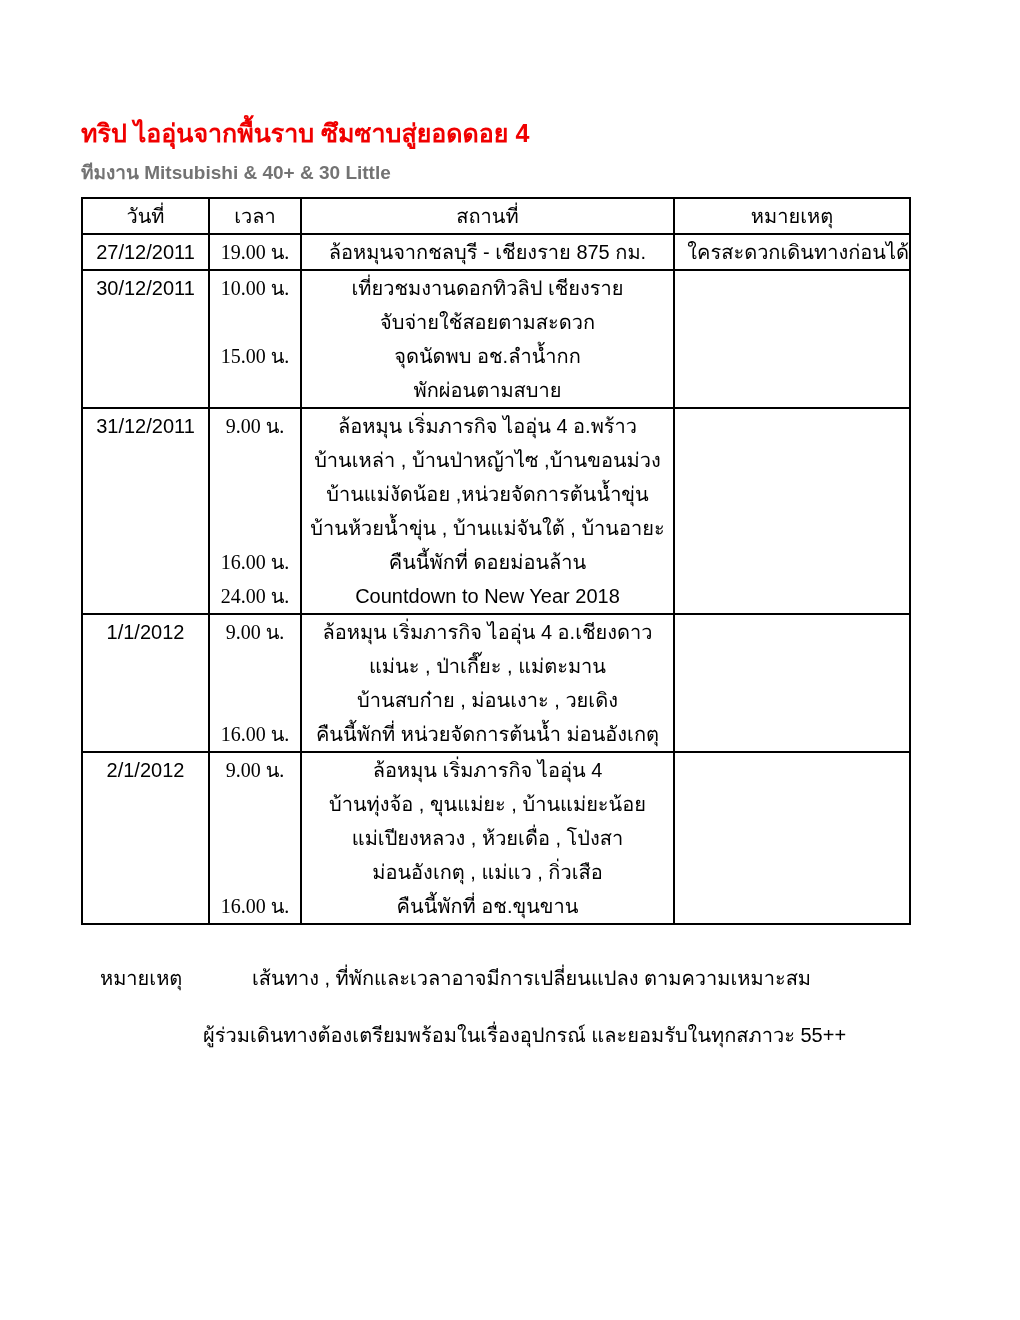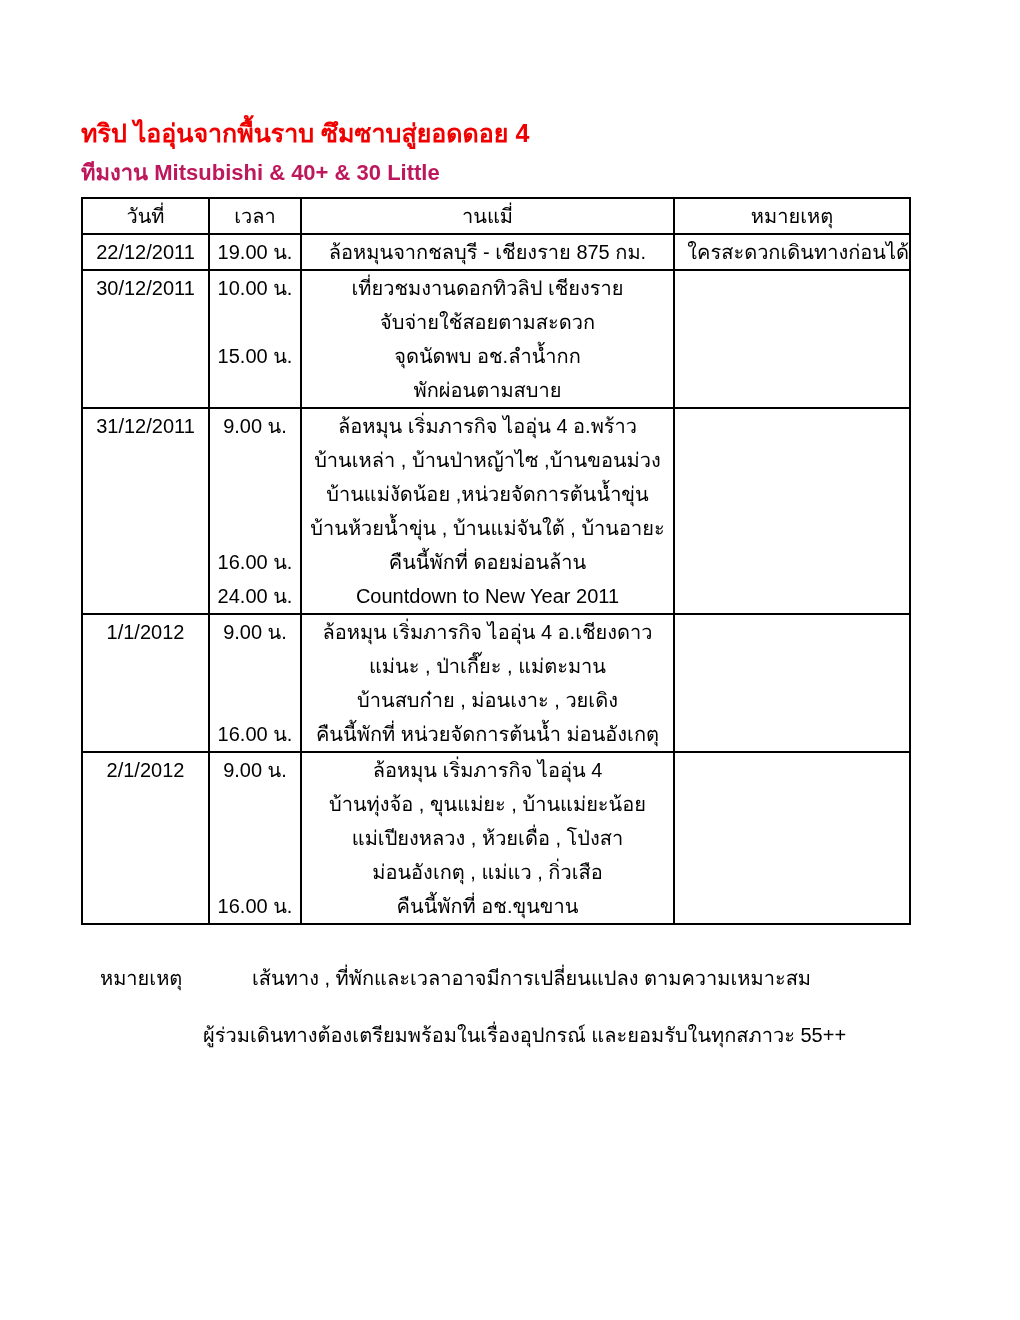--- a/index.html
+++ b/index.html
@@ -13,21 +13,21 @@
   }
   .page { position: absolute; left: 0; top: 0; width: 880px; height: 1320px; background: #ffffff; }
 
   .doc-title {
     position: absolute; left: 81px; top: 116px;
     font-size: 25px; font-weight: bold; color: #f00000;
     white-space: nowrap; line-height: 34px;
   }
   .doc-subtitle {
     position: absolute; left: 81px; top: 157px;
-    font-size: 22px; font-weight: bold; color: #be185d;
+    font-size: 19px; font-weight: bold; color: #737373;
     white-space: nowrap; line-height: 32px;
   }
 
   table.itinerary {
     position: absolute; left: 81px; top: 197px;
     border-collapse: collapse; table-layout: fixed;
     width: 828px;
     font-size: 20px; line-height: 34px;
   }
   table.itinerary col.c-date  { width: 127px; }
@@ -37,21 +37,21 @@
   table.itinerary th, table.itinerary td {
     border: 2px solid #000000;
     padding: 0;
     vertical-align: top;
     font-weight: normal;
   }
   table.itinerary th { height: 34px; text-align: center; }
   td.date-cell { text-align: center; }
   td.note-cell { text-align: right; }
   .line { height: 34px; text-align: center; white-space: nowrap; }
-  .time-col .line { overflow: hidden; }
+  .time-col .line { overflow: hidden; font-family: Liberation Serif, serif; }
 
   .footnote-label {
     position: absolute; left: 100px; top: 962px;
     font-size: 20px; line-height: 32px; white-space: nowrap;
   }
   .footnote-line1 {
     position: absolute; left: 208px; top: 962px;
     font-size: 20px; line-height: 32px; white-space: nowrap; margin-left: 44px;
   }
   .footnote-line2 {
@@ -71,26 +71,26 @@
     <colgroup>
       <col class="c-date">
         <col class="c-time">
         <col class="c-place">
         <col class="c-note">
     </colgroup>
     <tbody>
         <tr>
       <th>วันที่</th>
       <th>เวลา</th>
-      <th>านแมี่</th>
+      <th>สถานที่</th>
       <th>หมายเหตุ</th>
     </tr>
 
     <tr>
-      <td class="date-cell">22/12/2011</td>
+      <td class="date-cell">27/12/2011</td>
       <td class="time-col">
         <div class="line">19.00 น.</div>
       </td>
       <td>
         <div class="line">ล้อหมุนจากชลบุรี - เชียงราย 875 กม.</div>
       </td>
       <td class="note-cell">ใครสะดวกเดินทางก่อนได้</td>
     </tr>
 
     <tr>
@@ -119,21 +119,21 @@
         <div class="line"></div>
         <div class="line">16.00 น.</div>
         <div class="line">24.00 น.</div>
       </td>
       <td>
         <div class="line">ล้อหมุน เริ่มภารกิจ ไออุ่น 4 อ.พร้าว</div>
         <div class="line">บ้านเหล่า , บ้านป่าหญ้าไซ ,บ้านขอนม่วง</div>
         <div class="line">บ้านแม่งัดน้อย ,หน่วยจัดการต้นน้ำขุ่น</div>
         <div class="line">บ้านห้วยน้ำขุ่น , บ้านแม่จันใต้ , บ้านอายะ</div>
         <div class="line">คืนนี้พักที่ ดอยม่อนล้าน</div>
-        <div class="line">Countdown to New Year 2011</div>
+        <div class="line">Countdown to New Year 2018</div>
       </td>
       <td class="note-cell"></td>
     </tr>
 
     <tr>
       <td class="date-cell">1/1/2012</td>
       <td class="time-col">
         <div class="line">9.00 น.</div>
         <div class="line"></div>
         <div class="line"></div>

